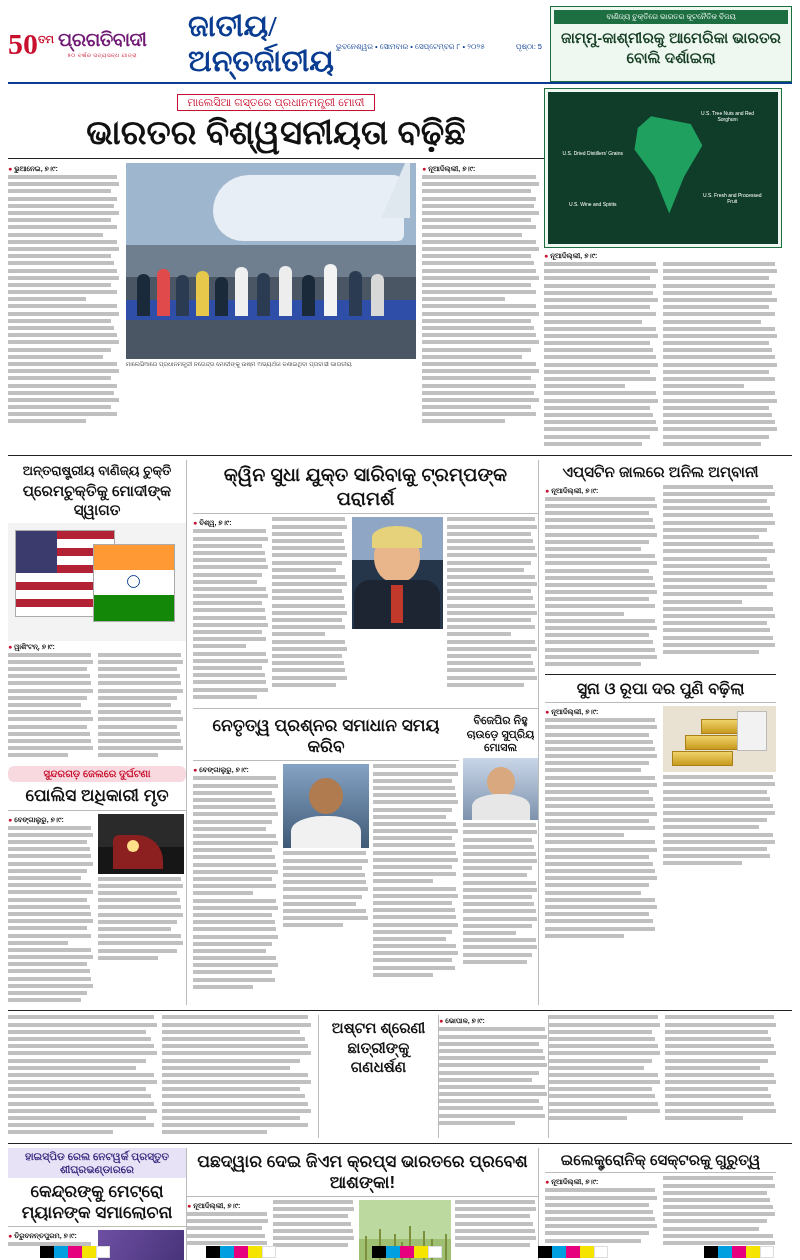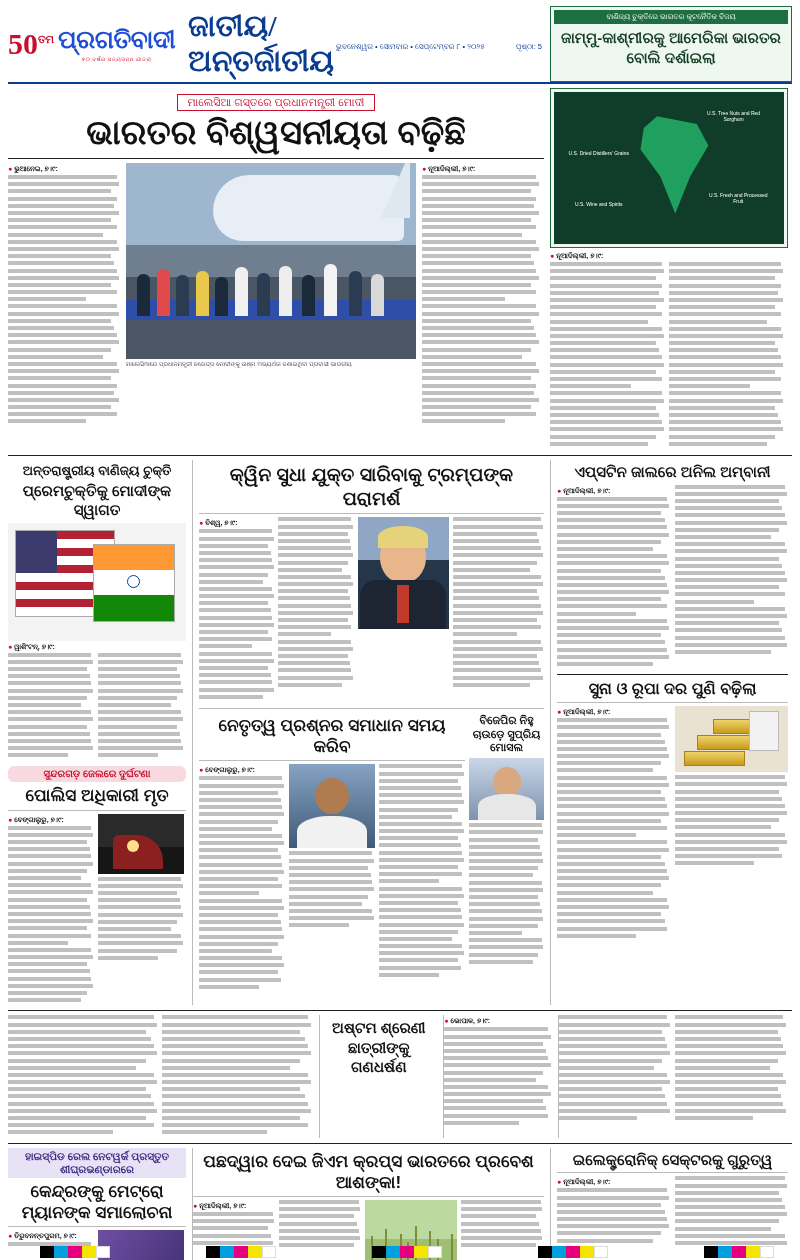--- a/index.html
+++ b/index.html
@@ -12,31 +12,31 @@
     overflow: hidden;
   }
   .page { width:800px; height:1260px; position:relative; padding:6px 8px 0 8px; }
 
   
   .masthead { display:flex; align-items:stretch; height:78px; border-bottom:2px solid #0a3d91; }
   .mh-left { width:180px; display:flex; flex-direction:column; justify-content:center; }
   .logo-row { display:flex; align-items:center; gap:4px; }
   .logo-50 { font-family:"Liberation Serif", serif; font-size:30px; font-weight:bold; color:#c8102e; line-height:1; }
   .logo-50 sup { font-size:11px; }
-  .logo-name { font-family:"Liberation Serif", serif; font-size:25px; font-weight:bold; color:#1d4ed8; letter-spacing:-0.5px;}
+  .logo-name { font-family:"Liberation Serif", serif; font-size:19px; font-weight:bold; color:#701a75; letter-spacing:-0.5px;}
   .logo-sub { font-size:5.5px; color:#c8102e; letter-spacing:0.5px; text-align:center; margin-top:1px;}
   .mh-center { flex:1; display:flex; flex-direction:row; align-items:center; justify-content:center; }
   .mh-title { font-size:30px; font-weight:bold; color:#0a3d91; font-family:"Liberation Serif", serif; }
   .mh-meta { display:flex; width:100%; justify-content:space-between; font-size:7.5px; color:#0a3d91; margin-top:6px; padding:0 2px;}
   .mh-right { width:242px; border:1px solid #1d6f42; background:#eef7f0; margin-left:6px; padding:3px; }
   .mh-right .banner { background:#1d6f42; color:#fff; font-size:7.5px; text-align:center; padding:2px; }
   .mh-right h2 { font-size:15px; text-align:center; color:#143d22; margin:4px 0 0 0; line-height:1.3; font-weight:bold;}
 
   
-  .cols { display:flex; gap:6px; margin-top:4px; }
+  .cols { display:flex; margin-top:4px; }
   .col-main { width:536px; }
   .col-right { width:238px; }
 
   .rule { border-top:1px solid #222; margin:4px 0; }
   .rule-thin { border-top:1px solid #bbb; margin:3px 0; }
 
   .kicker { text-align:center; margin:4px 0 2px; }
   .kicker span { display:inline-block; border:1px solid #c8102e; color:#c8102e; font-size:11px; padding:1px 10px; }
   .headline-xl { font-size:34px; font-weight:bold; text-align:center; color:#111; line-height:1.15; margin:2px 0 6px; }
   .headline-l { font-size:19px; font-weight:bold; line-height:1.25; margin:3px 0; }

